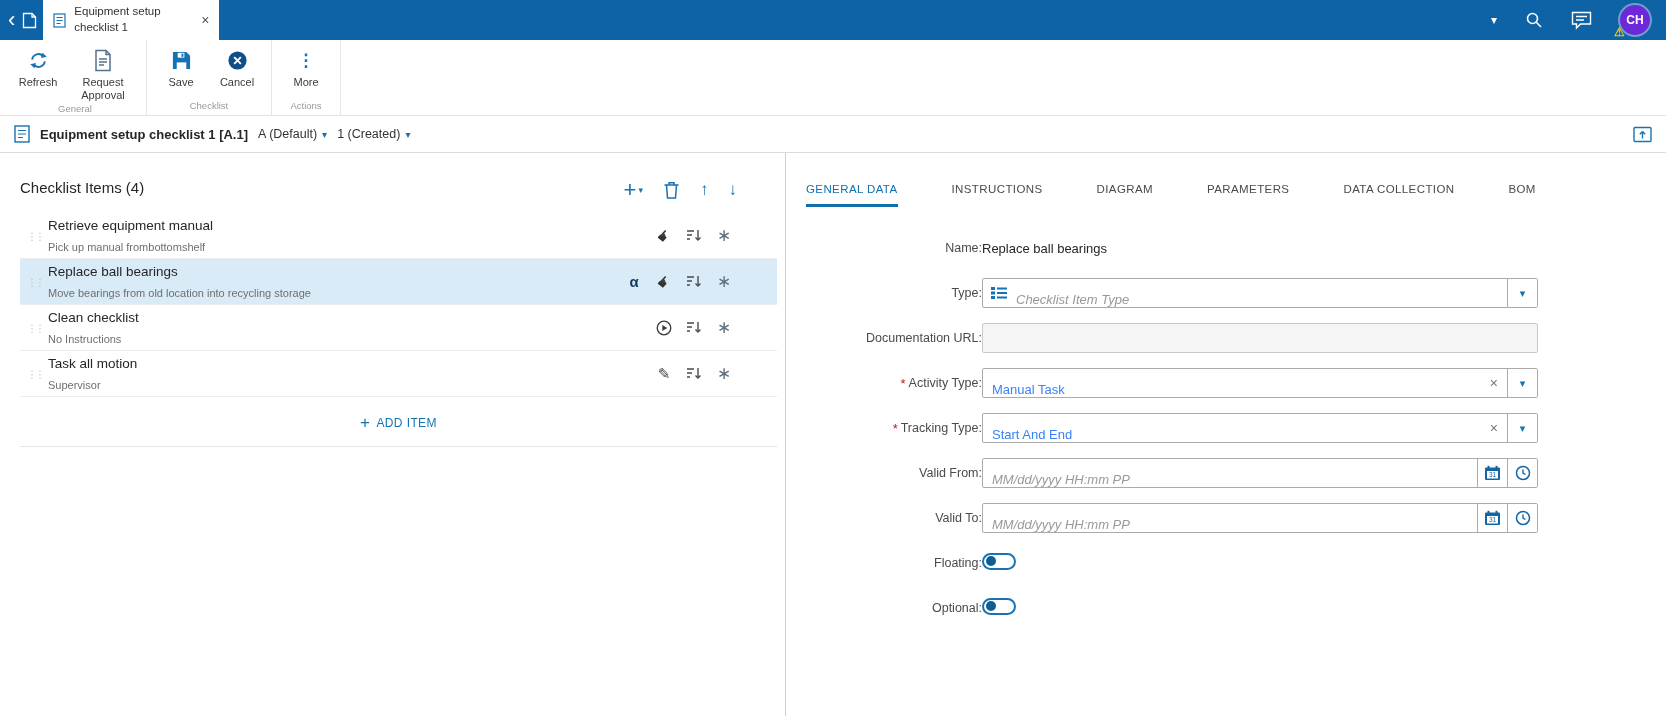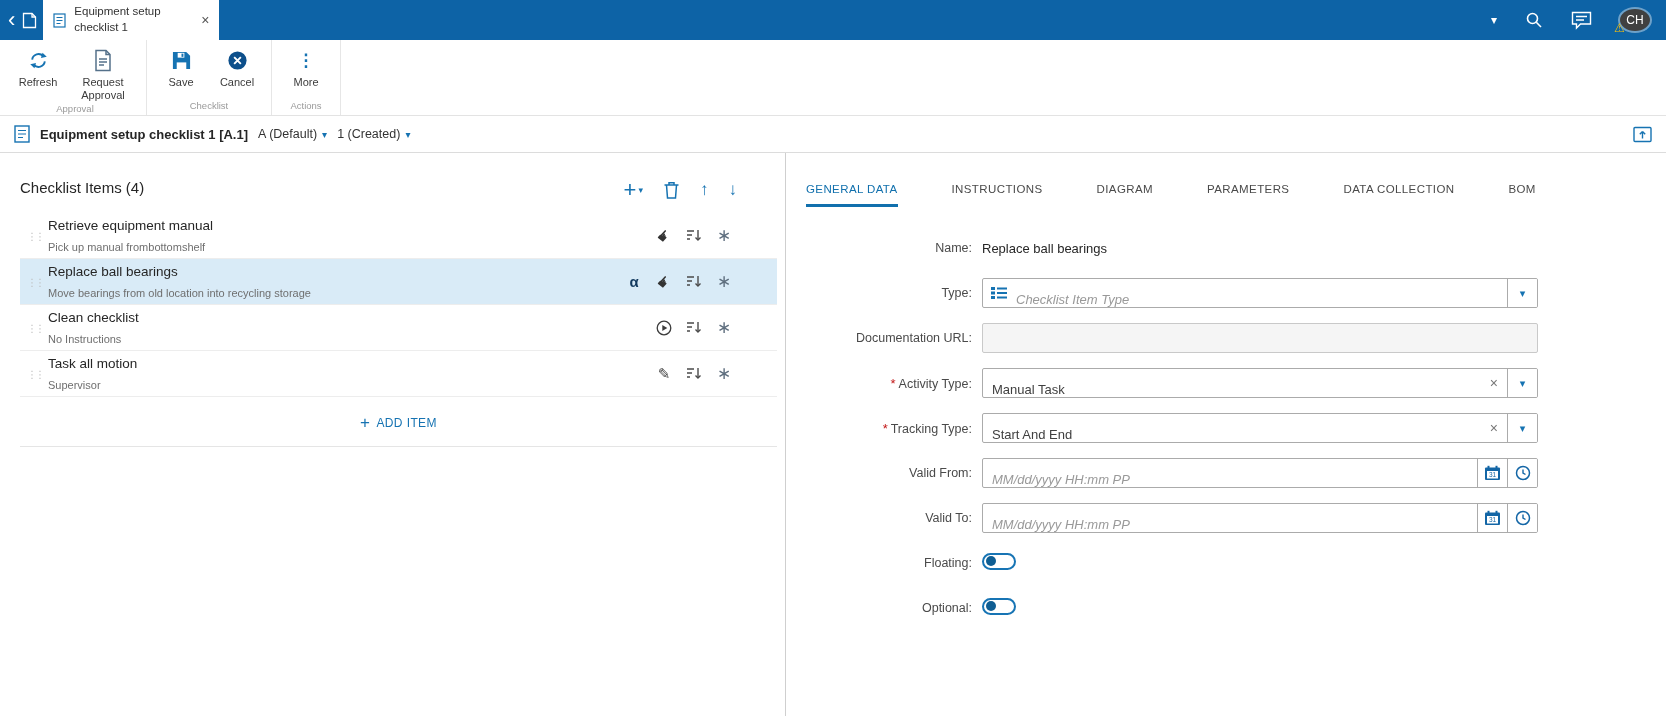--- a/index.html
+++ b/index.html
@@ -14,24 +14,24 @@
   
   .topbar { height:40px; background:#0d63a6; display:flex; align-items:stretch; flex:none; }
   .tb-left { display:flex; align-items:center; gap:7px; padding:0 6px 0 8px; color:#fff; }
   .back { font-size:22px; line-height:1; cursor:pointer; }
   .tab { background:#fff; display:flex; align-items:center; gap:8px; padding:0 10px; width:176px; cursor:pointer; }
   .tab-title { font-size:11.5px; line-height:1.35; color:#333; flex:1; }
   .tab-close { color:#555; font-size:14px; cursor:pointer; }
   .tb-right { margin-left:auto; display:flex; align-items:center; gap:28px; padding-right:16px; color:#fff; }
   .tb-caret { font-size:12px; cursor:pointer; }
   .tb-icon { display:flex; align-items:center; cursor:pointer; }
-  .avatar { width:30px; height:22px; border-radius:50%; background:#404040;
+  .avatar { width:30px; height:30px; border-radius:50%; background:#6d28d9;
     box-shadow:0 0 0 2px rgba(255,255,255,.4);
     display:flex; align-items:center; justify-content:center;
-    font-size:12px; font-weight:normal; color:#fff; position:relative; cursor:pointer; }
+    font-size:12px; font-weight:bold; color:#fff; position:relative; cursor:pointer; }
   .avatar-warn { position:absolute; left:-6px; bottom:-4px; font-size:12px; color:#ffc107; }
 
   
   .ribbon { display:flex; background:#fff; border-bottom:1px solid #e3e3e3; flex:none; height:76px; padding-left:4px; }
   .rgroup { display:flex; flex-direction:column; border-right:1px solid #e6e6e6; padding:0 6px; }
   .rbuttons { display:flex; flex:1; align-items:flex-start; padding-top:7px; }
   .rbtn { display:flex; flex-direction:column; align-items:center; gap:3px; min-width:56px; padding:0 5px;
           font-size:11px; color:#3c3c3c; text-align:center; cursor:pointer; }
   .rbtn .ric { height:26px; display:flex; align-items:center; }
   .rbtn .rlabel { line-height:1.15; max-width:64px; }
@@ -82,29 +82,29 @@
 
   
   .tabs { display:flex; gap:54px; padding-left:2px; }
   .dtab { font-size:11.5px; letter-spacing:.4px; color:#4a4a4a; padding-bottom:9px;
           border-bottom:3px solid transparent; cursor:pointer; white-space:nowrap; }
   .dtab.active { color:#1170ad; border-bottom-color:#1170ad; }
 
   .form { margin-top:26px; display:flex; flex-direction:column; gap:15px; }
   .frow { display:flex; align-items:center; min-height:30px; }
   .flabel { width:178px; flex:none; text-align:right; font-size:12.5px; color:#4a4a4a;
-            padding-right:10px; display:flex; justify-content:flex-end; align-items:flex-end; gap:3px; }
+            display:flex; justify-content:flex-end; align-items:center; gap:3px; }
   .req { color:#c21616; font-size:13px; }
   .fcontrol { width:556px; }
   .fvalue { font-size:13px; color:#262626; }
 
   .box { display:flex; align-items:center; height:30px; border:1px solid #ababab; border-radius:2px;
          background:#fff; overflow:hidden; }
   .box input { flex:1; border:none; outline:none; font:inherit; font-size:13px; padding:0 9px;
-               background:transparent; color:#404040; min-width:0; height:100%;margin-top:12px; }
+               background:transparent; color:#3b82f6; min-width:0; height:100%;margin-top:12px; }
   .box input::placeholder { font-style:italic; color:#999; }
   .gray-box { background:#f5f5f5; border-color:#c9c9c9; }
   .seg { width:30px; height:100%; border-left:1px solid #ababab; display:flex; align-items:center;
          justify-content:center; flex:none; cursor:pointer; background:#fff; }
   .seg-caret { color:#1673b2; font-size:11px; }
   .clear-x { color:#777; font-size:14px; padding:0 9px; cursor:pointer; flex:none; }
   .type-icon { padding-left:8px; display:flex; flex:none; }
 
   .toggle { width:34px; height:17px; border:2px solid #1774b4; border-radius:10px; position:relative;
             background:#fff; display:inline-block; cursor:pointer; }
@@ -176,21 +176,21 @@
           <span class="ric">
             <svg width="20" height="23" viewBox="0 0 20 23">
                 <path d="M3 1.5h10l4 4v16H3z" fill="#fff" stroke="#55718a" stroke-width="1.5"></path>
                 <path d="M13 1.5v4h4" fill="none" stroke="#55718a" stroke-width="1.5"></path>
                 <path d="M6 10h8M6 13h8M6 16h5" stroke="#55718a" stroke-width="1.3"></path>
               </svg>
           </span>
           <span class="rlabel">Request Approval</span>
         </div>
       </div>
-      <div class="rgroup-label">Approval</div>
+      <div class="rgroup-label">General</div>
     </div>
 
     <div class="rgroup">
       <div class="rbuttons">
         <div class="rbtn">
           <span class="ric">
             <svg width="21" height="21" viewBox="0 0 22 22">
                 <path d="M2 2h14l4 4v14H2z" fill="#1673b2"></path>
                 <rect x="6" y="13" width="10" height="7" fill="#fff"></rect>
                 <rect x="7" y="3" width="7" height="5" fill="#fff"></rect>

